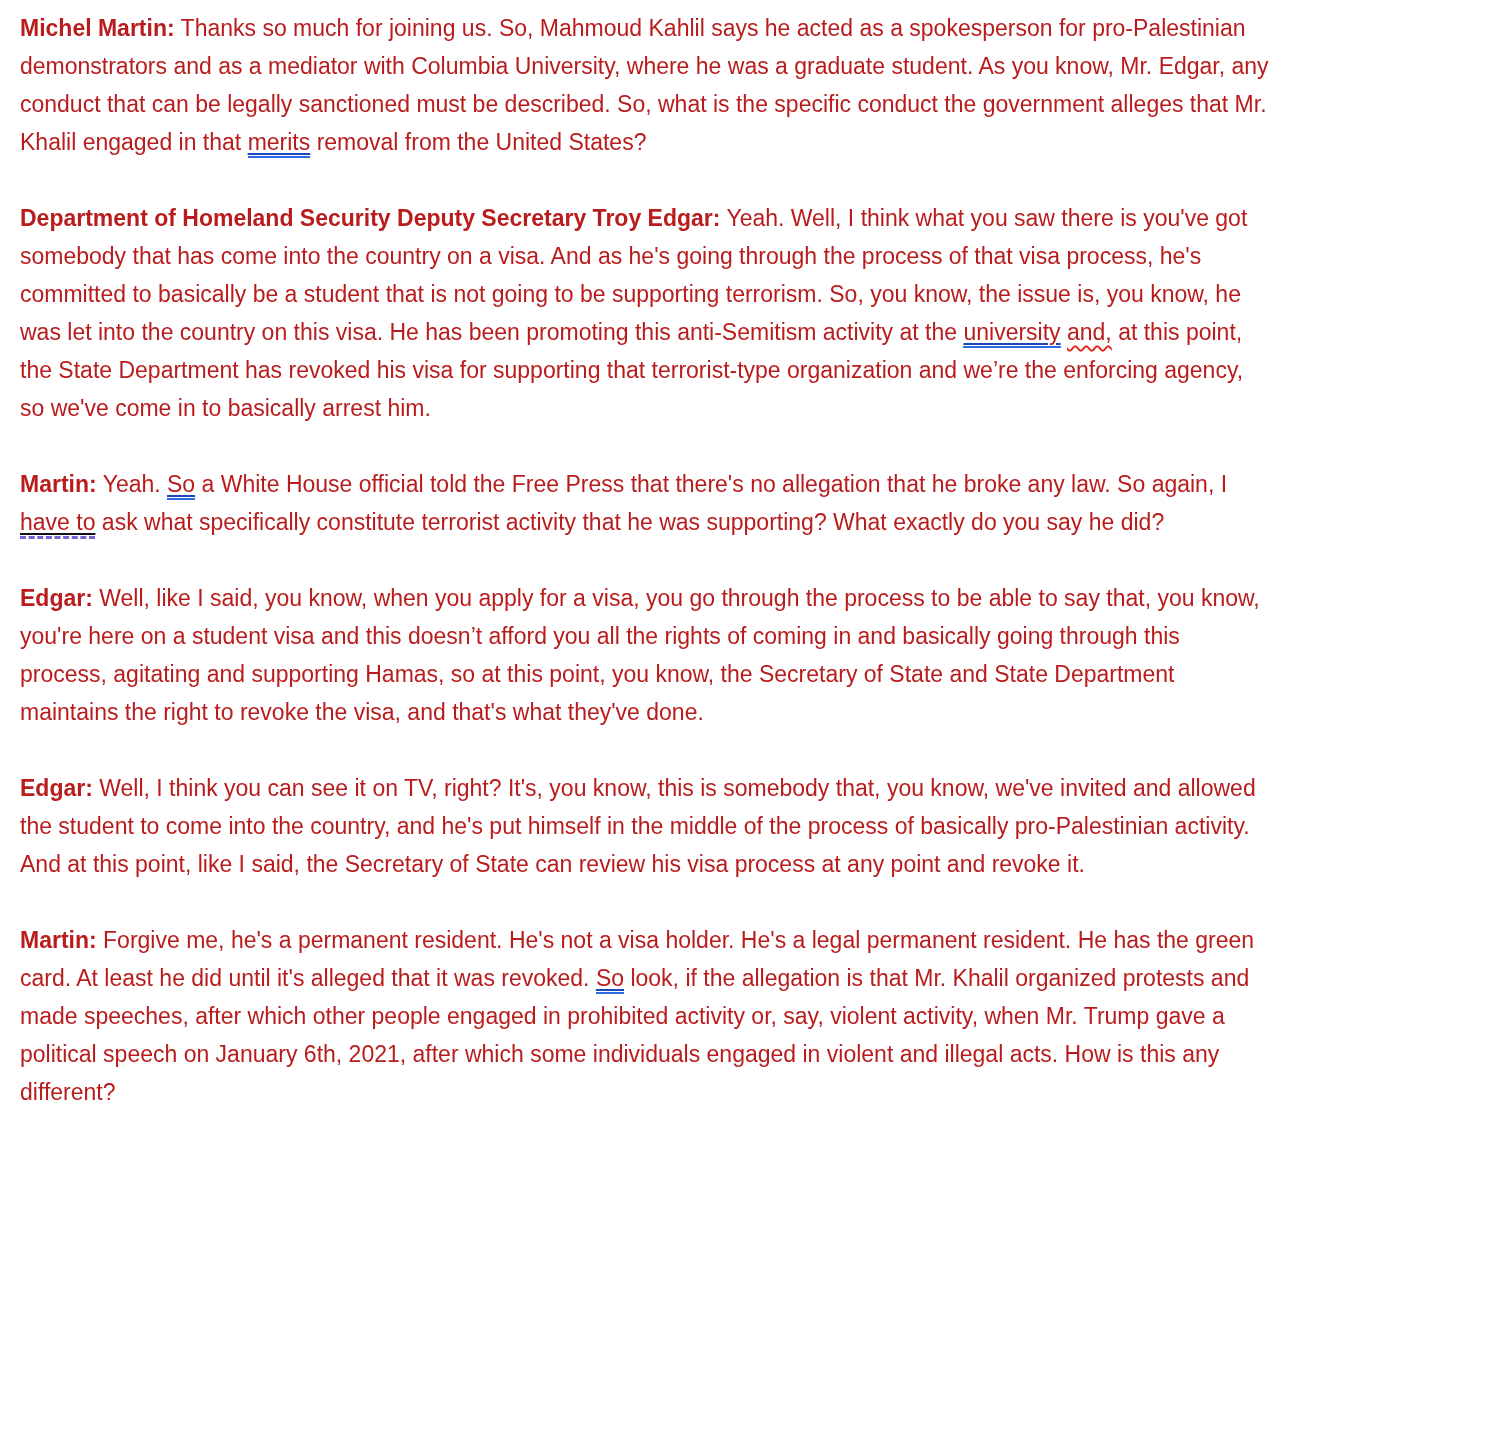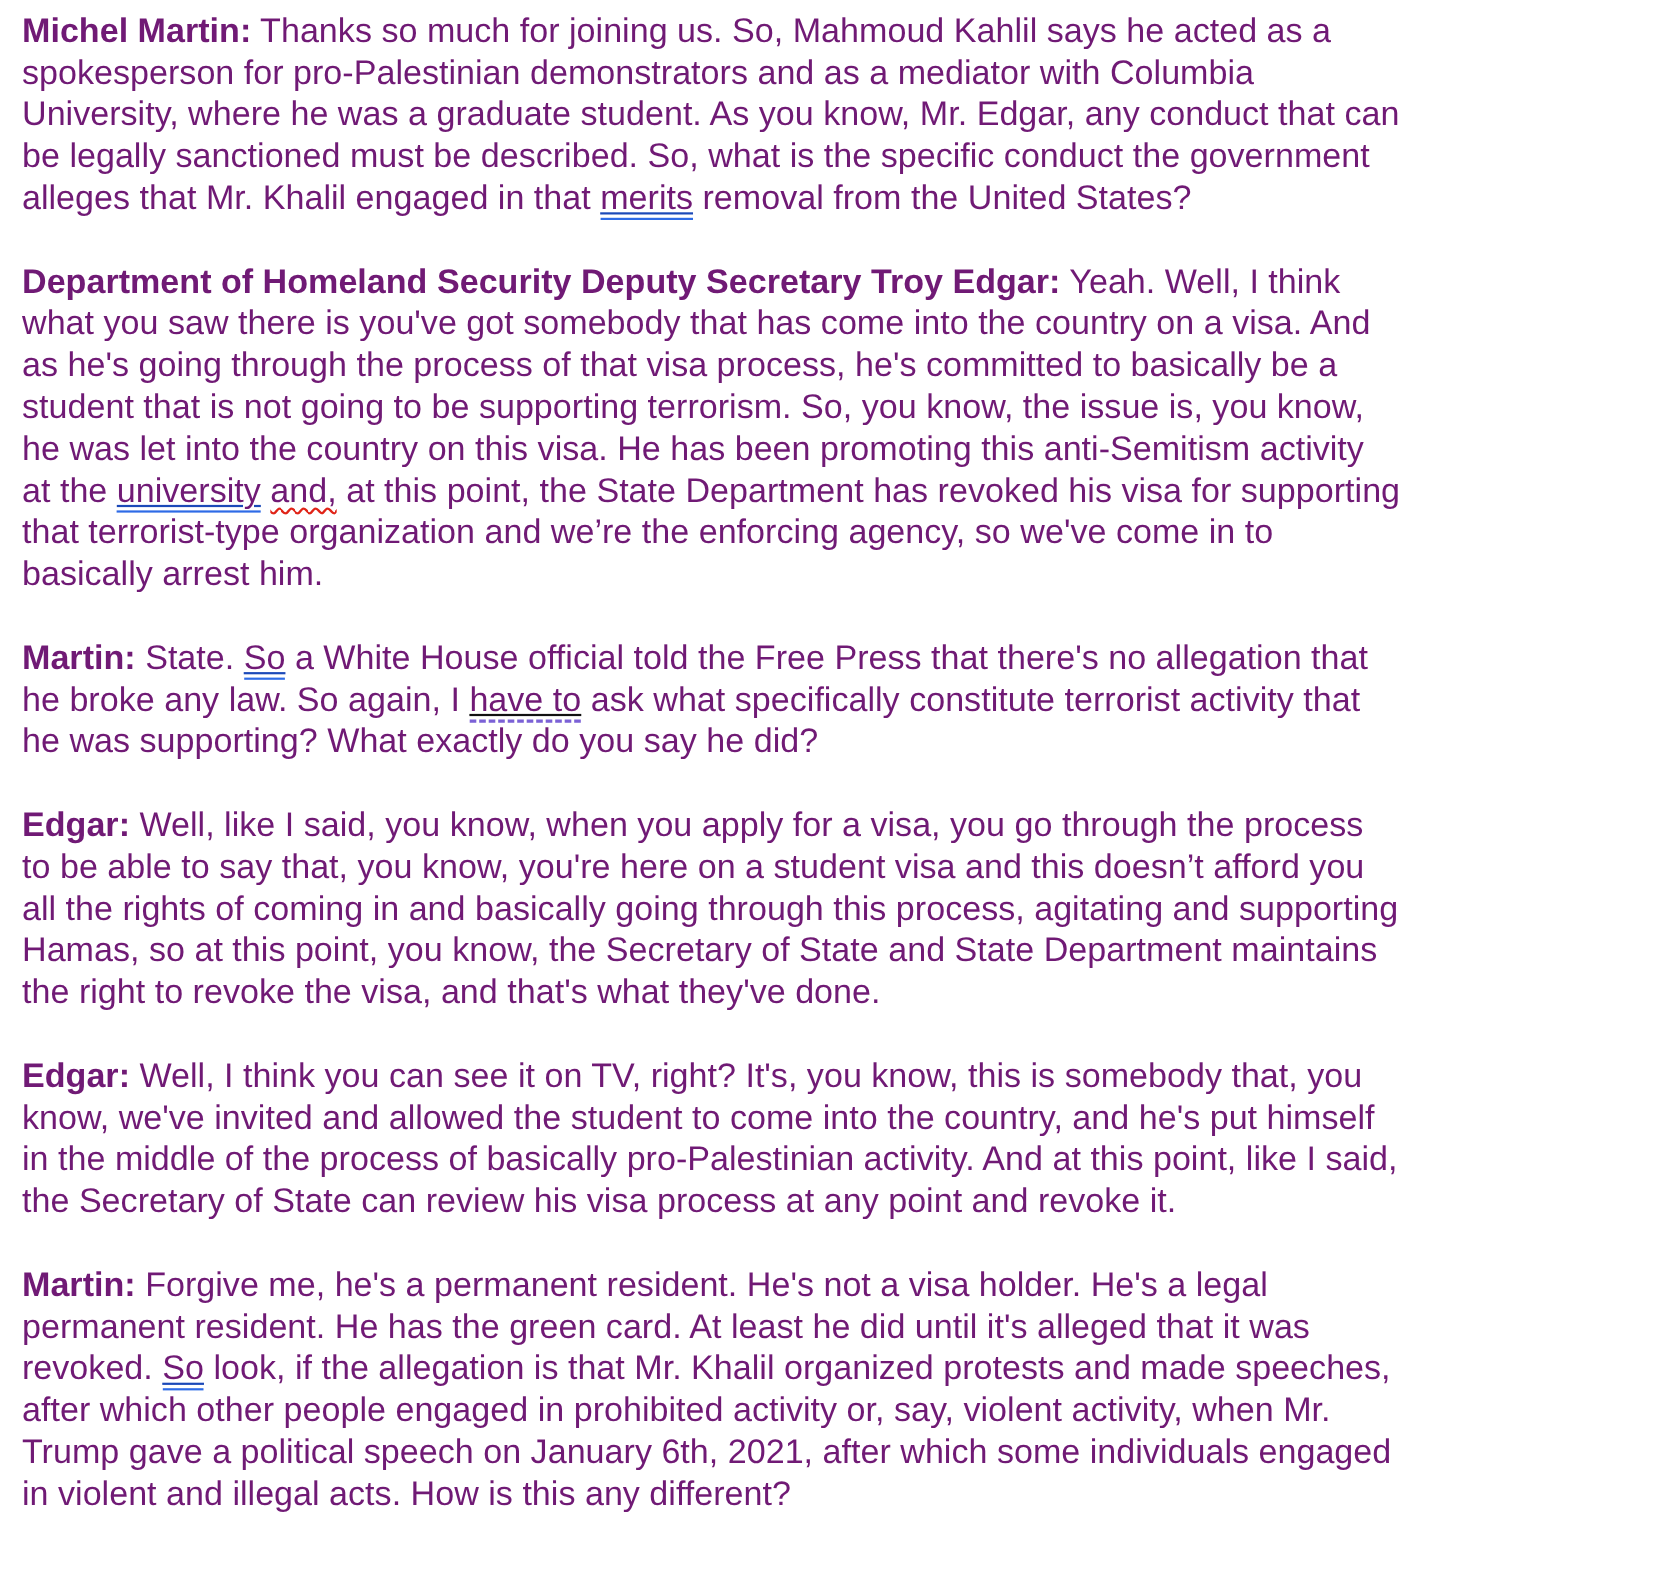--- a/index.html
+++ b/index.html
@@ -5,24 +5,24 @@
   html, body {
     margin: 0;
     padding: 0;
     background: #ffffff;
   }
   .doc-page {
     box-sizing: border-box;
     width: 1291px;
     min-height: 1434px;
     background: #ffffff;
-    color: #701a75;
+    color: #b91c1c;
     padding: 9px 18px 10px 20px;
     font-family: "Liberation Sans", "DejaVu Sans", sans-serif;
-    font-size: 31px;
+    font-size: 23px;
     line-height: 38px;
   }
   .doc-page p {
     margin: 0 0 38px 0;
   }
   .doc-page p:last-child {
     margin-bottom: 0;
   }
   .speaker {
     font-weight: bold;
@@ -55,21 +55,21 @@
 </style>
 </head>
 <body>
 
 <div class="doc-page">
 
   <p><span class="speaker">Michel Martin:</span><span> Thanks so much for joining us. So, Mahmoud Kahlil says he acted as a spokesperson for pro-Palestinian demonstrators and as a mediator with Columbia University, where he was a graduate student. As you know, Mr. Edgar, any conduct that can be legally sanctioned must be described. So, what is the specific conduct the government alleges that Mr. Khalil engaged in that </span><span class="grammar">merits</span><span> removal from the United States?</span></p>
 
   <p><span class="speaker">Department of Homeland Security Deputy Secretary Troy Edgar:</span><span> Yeah. Well, I think what you saw there is you've got somebody that has come into the country on a visa. And as he's going through the process of that visa process, he's committed to basically be a student that is not going to be supporting terrorism. So, you know, the issue is, you know, he was let into the country on this visa. He has been promoting this anti-Semitism activity at the </span><span class="grammar">university</span><span> </span><span class="spelling">and,</span><span> at this point, the State Department has revoked his visa for supporting that terrorist-type organization and we’re the enforcing agency, so we've come in to basically arrest him.</span></p>
 
-  <p><span class="speaker">Martin:</span><span> State. </span><span class="grammar">So</span><span> a White House official told the Free Press that there's no allegation that he broke any law. So again, I </span><span class="tone">have to</span><span> ask what specifically constitute terrorist activity that he was supporting? What exactly do you say he did?</span></p>
+  <p><span class="speaker">Martin:</span><span> Yeah. </span><span class="grammar">So</span><span> a White House official told the Free Press that there's no allegation that he broke any law. So again, I </span><span class="tone">have to</span><span> ask what specifically constitute terrorist activity that he was supporting? What exactly do you say he did?</span></p>
 
   <p><span class="speaker">Edgar:</span><span> Well, like I said, you know, when you apply for a visa, you go through the process to be able to say that, you know, you're here on a student visa and this doesn’t afford you all the rights of coming in and basically going through this process, agitating and supporting Hamas, so at this point, you know, the Secretary of State and State Department maintains the right to revoke the visa, and that's what they've done.</span></p>
 
 
   <p><span class="speaker">Edgar:</span><span> Well, I think you can see it on TV, right? It's, you know, this is somebody that, you know, we've invited and allowed the student to come into the country, and he's put himself in the middle of the process of basically pro-Palestinian activity. And at this point, like I said, the Secretary of State can review his visa process at any point and revoke it.</span></p>
 
   <p><span class="speaker">Martin:</span><span> Forgive me, he's a permanent resident. He's not a visa holder. He's a legal permanent resident. He has the green card. At least he did until it's alleged that it was revoked. </span><span class="grammar">So</span><span> look, if the allegation is that Mr. Khalil organized protests and made speeches, after which other people engaged in prohibited activity or, say, violent activity, when Mr. Trump gave a political speech on January 6th, 2021, after which some individuals engaged in violent and illegal acts. How is this any different?</span></p>
 
 </div>
 

